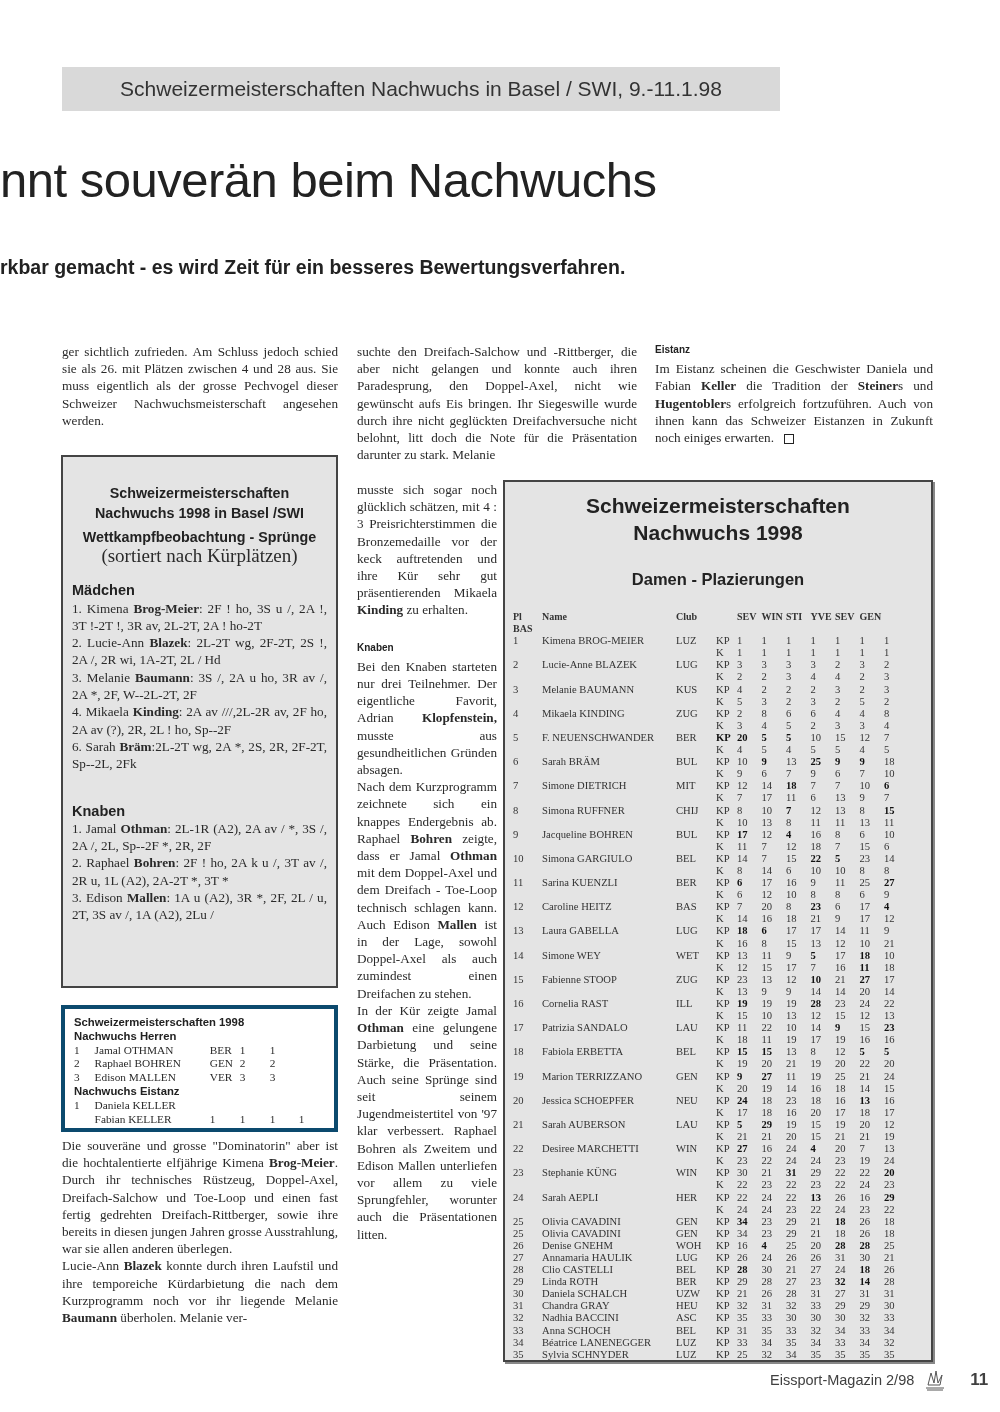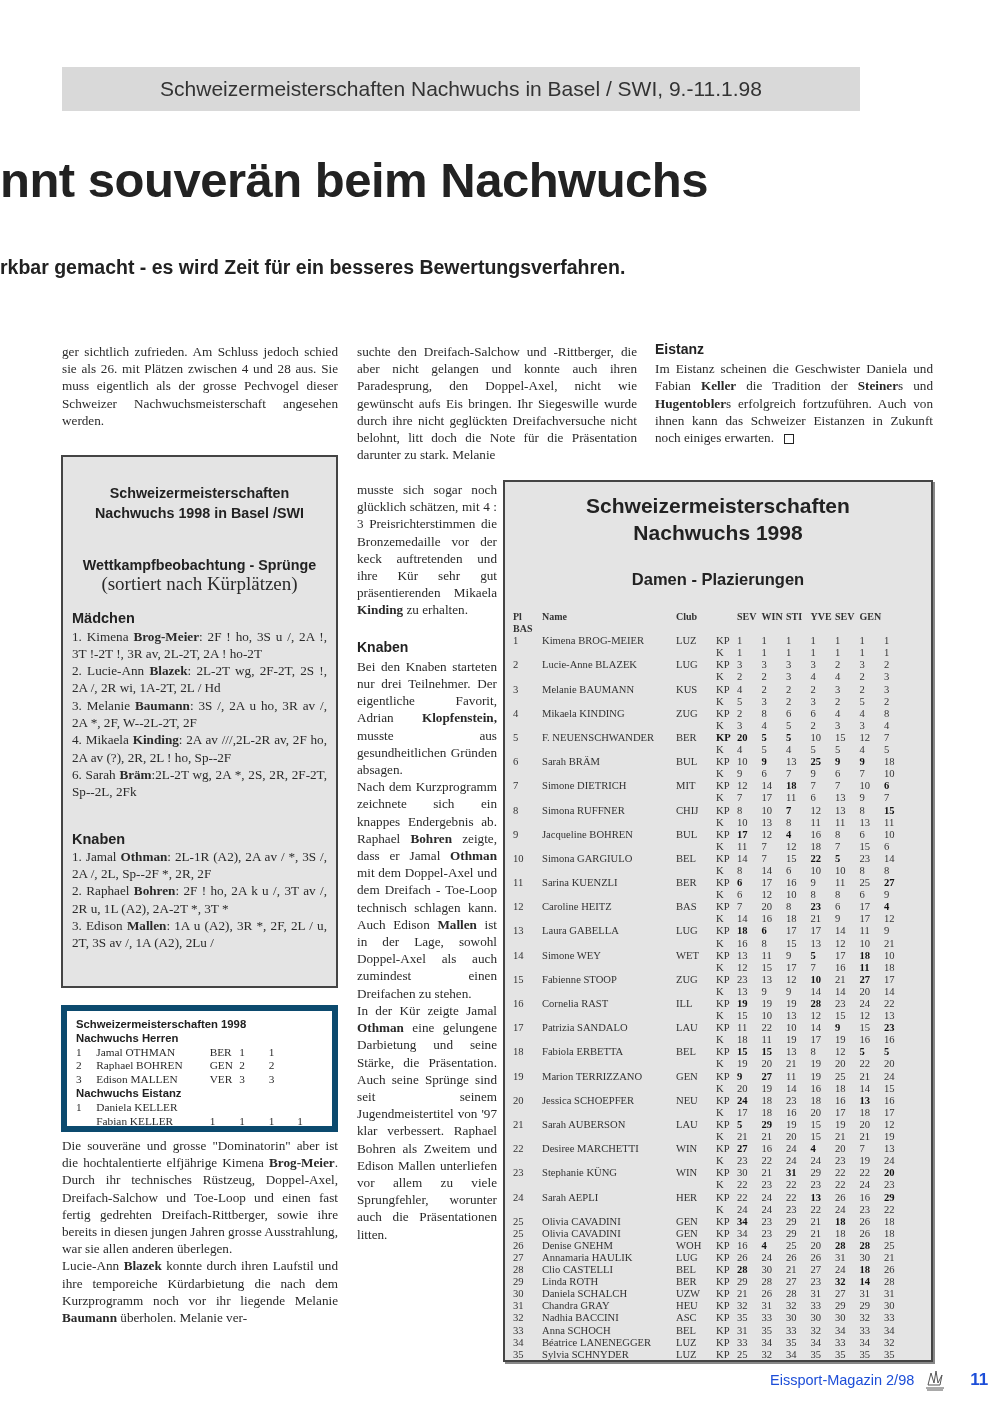--- a/index.html
+++ b/index.html
@@ -1,62 +1,62 @@
 <!DOCTYPE html>
 <html><head>
 <meta charset="utf-8">
 <style>
   html, body { margin:0; padding:0; }
   body { width:1000px; height:1412px; background:#fff; position:relative; overflow:hidden; font-family:"Liberation Serif", serif; color:#2a2a2a; }
-  .banner { position:absolute; left:62px; top:67px; width:798px; height:44px; background:#d9d9d9; display:flex; align-items:center; justify-content:center; font-family:"Liberation Sans", sans-serif; font-size:21px; color:#333; }
-  .headline { position:absolute; left:0; top:152px; font-family:"Liberation Sans", sans-serif; font-weight:bold; font-size:49px; color:#222; white-space:nowrap; letter-spacing:-0.5px; }
+  .banner { position:absolute; left:62px; top:67px; width:718px; height:44px; background:#d9d9d9; display:flex; align-items:center; justify-content:center; font-family:"Liberation Sans", sans-serif; font-size:21px; color:#333; }
+  .headline { position:absolute; left:0; top:152px; font-family:"Liberation Sans", sans-serif; font-weight:normal; font-size:49px; color:#222; white-space:nowrap; letter-spacing:-0.5px; }
   .lead { position:absolute; left:0; top:252px; font-family:"Liberation Sans", sans-serif; font-weight:bold; font-size:19.5px; line-height:30px; color:#222; white-space:nowrap; }
   .col { position:absolute; font-size:13.2px; line-height:17.2px; text-align:justify; }
   .col p { margin:0; }
-  .subhead { font-family:"Liberation Sans", sans-serif; font-weight:bold; font-size:14px; margin:14px 0 2px; color:#222; }
+  .subhead { font-family:"Liberation Sans", sans-serif; font-weight:bold; font-size:10px; margin:14px 0 2px; color:#222; }
   .sidebox { position:absolute; left:61px; top:455px; width:277px; height:533px; background:#e4e4e4; border:2px solid #444; box-sizing:border-box; padding:26px 9px 0 9px; font-size:13.2px; line-height:17.3px; }
   .sidebox .t { font-family:"Liberation Sans", sans-serif; font-weight:bold; font-size:14.3px; text-align:center; line-height:20px; color:#222; }
   .sidebox .s { text-align:center; font-size:19px; }
   .sidebox .h { font-family:"Liberation Sans", sans-serif; font-weight:bold; font-size:14.5px; margin-top:14px; color:#222; }
   .sidebox .entry { text-align:justify; }
   .sidebox .gap { height:16px; }
-  .smallbox { position:absolute; left:61px; top:1005px; width:277px; height:127px; border:6px solid #0c4a6e; box-sizing:border-box; padding:7px 9px; font-size:11.3px; line-height:13.8px; }
+  .smallbox { position:absolute; left:61px; top:1005px; width:277px; height:127px; border:4px solid #0c4a6e; box-sizing:border-box; padding:7px 9px; font-size:11.3px; line-height:13.8px; }
   .smallbox .h { font-family:"Liberation Sans", sans-serif; font-weight:bold; font-size:11.3px; color:#222; }
   .smallbox .r { display:flex; }
   .smallbox .r span { display:inline-block; }
   .c1 { width:22px; } .c2 { width:123px; } .c3 { width:32px; } .c4 { width:32px; } .c5 { width:31px; } .c6 { width:28px; }
   .resbox { position:absolute; left:503px; top:480px; width:430px; height:882px; background:#e4e4e4; border:2px solid #444; box-shadow:2px 2px 0 #888; box-sizing:border-box; }
   .resbox .t1 { position:absolute; left:0; top:10px; width:100%; text-align:center; font-family:"Liberation Sans", sans-serif; font-weight:bold; font-size:21px; line-height:27px; color:#222; }
   .resbox .t2 { position:absolute; left:0; top:88px; width:100%; text-align:center; font-family:"Liberation Sans", sans-serif; font-weight:bold; font-size:16.5px; color:#222; }
   .resbox table { position:absolute; left:8px; top:129px; border-collapse:collapse; font-size:10.6px; color:#333; }
   .resbox td, .resbox th { padding:0; line-height:12.1px; height:12.1px; white-space:nowrap; text-align:left; vertical-align:top; }
   .resbox th { font-weight:bold; font-size:10px; }
   .resbox .b { font-weight:bold; color:#111; }
   .w-pl { width:29px; } .w-name { width:134px; } .w-club { width:40px; } .w-kp { width:21px; } .w-n { width:24.5px; }
-  .footer { position:absolute; left:770px; top:1367px; font-family:"Liberation Sans", sans-serif; font-size:14.5px; color:#1d4ed8; display:flex; align-items:center; }
+  .footer { position:absolute; left:770px; top:1367px; font-family:"Liberation Sans", sans-serif; font-size:14.5px; color:#404040; display:flex; align-items:center; }
   .footer .pg { font-weight:bold; font-size:17px; margin-left:22px; }
   .footer svg { margin-left:8px; }
   .endmark { display:inline-block; width:8px; height:8px; border:1.3px solid #222; margin-left:10px; vertical-align:middle; }
 </style>
 </head>
 <body>
 
 <div class="banner">Schweizermeisterschaften Nachwuchs in Basel / SWI, 9.-11.1.98</div>
 <div class="headline">nnt souverän beim Nachwuchs</div>
 <div class="lead">
   <div>rkbar gemacht - es wird Zeit für ein besseres Bewertungsverfahren.</div>
 </div>
 
 <div class="col" style="left:62px; top:343px; width:276px;">
   <p>ger sichtlich zufrieden. Am Schluss jedoch schied sie als 26. mit Plätzen zwischen 4 und 28 aus. Sie muss eigentlich als der grosse Pechvogel dieser Schweizer Nachwuchsmeisterschaft angesehen werden.</p>
 </div>
 
 <div class="sidebox">
   <div class="t">Schweizermeisterschaften Nachwuchs 1998 in Basel /SWI</div>
-  <div class="t" style="margin-top:32px">Wettkampfbeobachtung - Sprünge</div>
+  <div class="t" style="margin-top:4px">Wettkampfbeobachtung - Sprünge</div>
   <div class="s">(sortiert nach Kürplätzen)</div>
   <div class="h" style="margin-top:18px">Mädchen</div>
   <div id="girls-list">
       <div class="entry">1. Kimena <b>Brog-Meier</b>: 2F ! ho, 3S u /, 2A !, 3T !-2T !, 3R av, 2L-2T, 2A ! ho-2T</div>
       <div class="entry">2. Lucie-Ann <b>Blazek</b>: 2L-2T wg, 2F-2T, 2S !, 2A /, 2R wi, 1A-2T, 2L / Hd</div>
       <div class="entry">3. Melanie <b>Baumann</b>: 3S /, 2A u ho, 3R av /, 2A *, 2F, W--2L-2T, 2F</div>
       <div class="entry">4. Mikaela <b>Kinding</b>: 2A av ///,2L-2R av, 2F ho, 2A av (?), 2R, 2L ! ho, Sp--2F</div>
       <div class="entry">6. Sarah <b>Bräm</b>:2L-2T wg, 2A *, 2S, 2R, 2F-2T, Sp--2L, 2Fk</div>
     </div>
   <div class="gap"></div>

